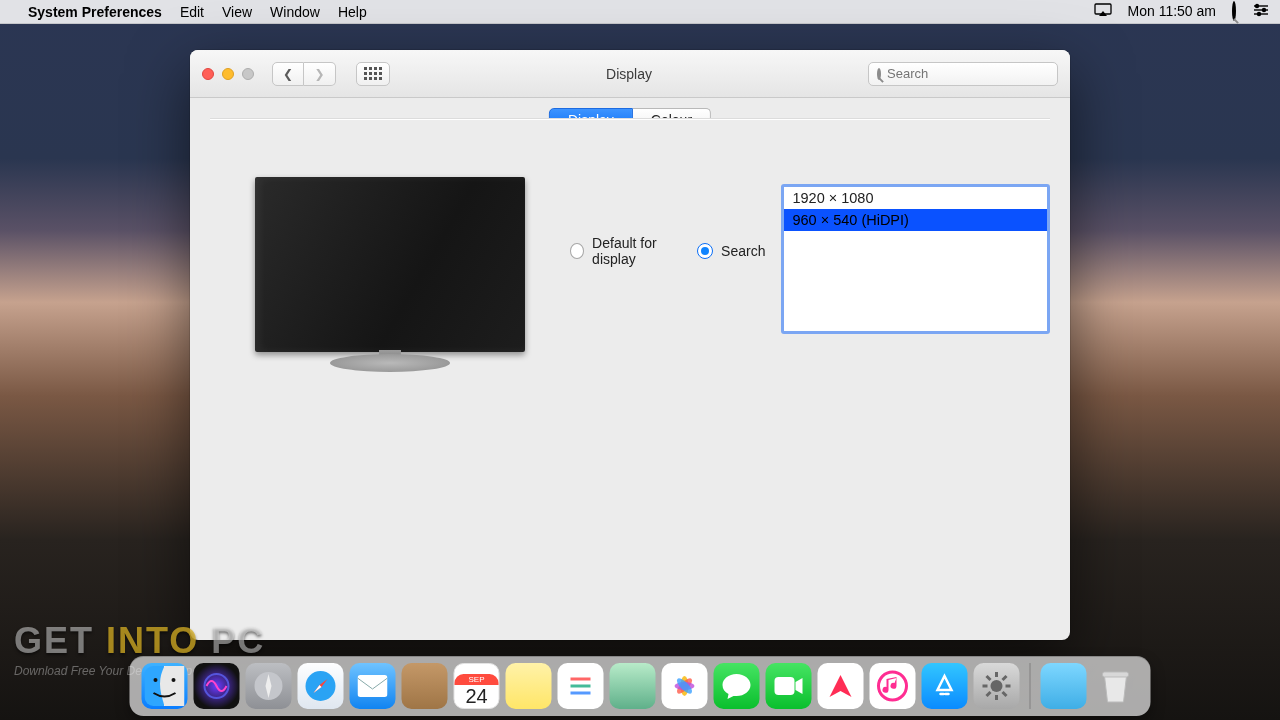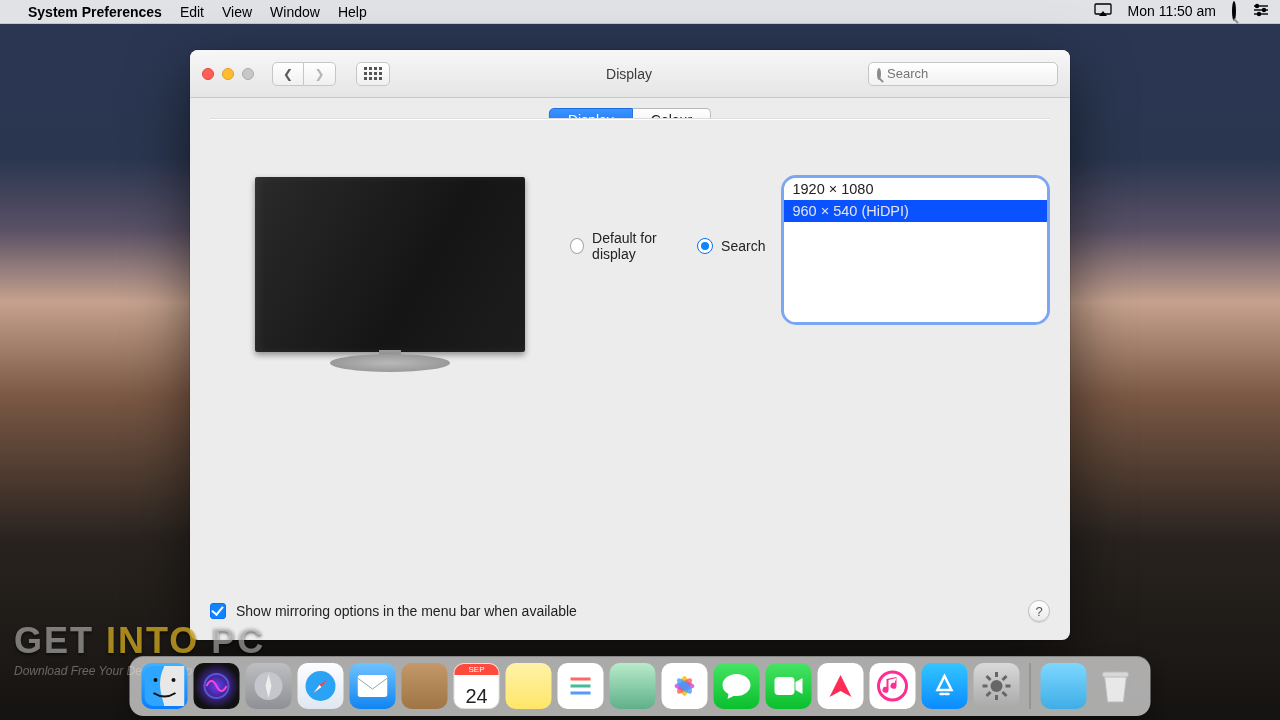--- a/index.html
+++ b/index.html
@@ -106,25 +106,25 @@
 .opts-col { flex:1; padding-top:8px; font-size:14px; color:#222; }
 .row-res { display:flex; gap:10px; }
 .label { width:100px; text-align:right; padding-top:2px; }
 .radios { display:flex; flex-direction:row; gap:8px; }
 .radio { display:flex; align-items:center; gap:8px; }
 .rb { width:16px; height:16px; border-radius:50%; border:1px solid #a6a6a6; background:#fff; position:relative; }
 .rb.sel { border-color:#0a6ef6; }
 .rb.sel::after { content:""; position:absolute; inset:3px; background:#1084ff; border-radius:50%; }
 
 .listbox {
-  margin:8px 0 0 8px; width:306px; height:150px;
-  background:#f6f6f6; border:3px solid #7ba6f3; border-radius:15px; overflow:hidden;
+  margin:17px 0 0 8px; width:306px; height:150px;
+  background:#f6f6f6; border:3px solid #7ba6f3; border-radius:3px; overflow:hidden;
 }
 .listbox .opt { padding:3px 8px; font-size:14.5px; background:#fff; }
-.listbox .opt.sel { background:#0a52ff; color:#e5e5e5; }
+.listbox .opt.sel { background:#0a52ff; color:#000000; }
 .listbox .fill { height:100%; background:#fff; }
 
 .footer { position:absolute; left:20px; right:20px; bottom:18px; display:flex; align-items:center; gap:10px; font-size:14px; color:#222; }
 .cb { width:16px; height:16px; border-radius:3px; background:#1084ff; border:1px solid #0a6ef6; position:relative; }
 .cb::after { content:""; position:absolute; left:3px; top:0px; width:5px; height:9px; border:solid #fff; border-width:0 2px 2px 0; transform:rotate(40deg); }
 .helpbtn { margin-left:auto; width:22px; height:22px; border-radius:50%; background:linear-gradient(#ffffff,#eaeaea);
   border:1px solid #c0c0c0; display:flex; align-items:center; justify-content:center; font-size:13px; color:#555; box-shadow:0 1px 1px rgba(0,0,0,.1); }
 
 
 .dock {
@@ -134,21 +134,21 @@
   border-radius:14px; display:flex; align-items:center; gap:6px;
   padding:0 12px; box-shadow:0 1px 0 rgba(0,0,0,.2) inset, 0 6px 14px rgba(0,0,0,.35);
 }
 .dockicon { width:46px; height:46px; border-radius:10px; display:flex; align-items:center; justify-content:center; font-size:24px; }
 .di-finder{background:linear-gradient(#3fb2ff,#0a7dff);} .di-finder::after{content:"";}
 .di-siri{background:radial-gradient(circle,#6a3bff,#111 70%);} 
 .di-launch{background:linear-gradient(#bcbec2,#8e9095);}
 .di-safari{background:linear-gradient(#fdfeff,#dfe7f0);}
 .di-mail{background:linear-gradient(#6fc3ff,#1184f1);}
 .di-contacts{background:linear-gradient(#c49868,#9f7546);}
-.di-cal{background:#fff;border:1px solid #e3e3e3;display:flex;flex-direction:column;align-items:center;justify-content:space-between;}
+.di-cal{background:#fff;border:1px solid #e3e3e3;display:flex;flex-direction:column;align-items:center;justify-content:flex-end;}
 .di-cal .m{background:#ff4b3e;color:#fff;font-size:8px;width:100%;text-align:center;border-radius:9px 9px 0 0;padding:1px 0;}
 .di-cal .d{color:#222;font-size:20px;font-weight:300;}
 .di-notes{background:linear-gradient(#fff2a8,#ffe668);}
 .di-rem{background:#fff;}
 .di-maps{background:linear-gradient(#b8ebc9,#5fb08a);}
 .di-photos{background:#fff;}
 .di-msg{background:linear-gradient(#46e463,#0abf2d);}
 .di-ft{background:linear-gradient(#46e463,#0abf2d);}
 .di-news{background:#fff;}
 .di-music{background:#fff;}
@@ -260,25 +260,20 @@
               <div class="listbox">
                 <div class="opt">1920 × 1080</div>
                 <div class="opt sel">960 × 540 (HiDPI)</div>
                 <div class="fill"></div>
               </div>
             </div>
           </div>
         </div>
       </div>
 
-      <div class="footer">
-        <span class="cb"></span>
-        <span>Show mirroring options in the menu bar when available</span>
-        <span class="helpbtn">?</span>
-      </div>
     </div>
   </div>
 
   <div class="watermark">
     <span>GET </span><span class="y">INTO</span><span> PC</span>
   </div>
   <div class="watermark2">Download Free Your Desired App</div>
 
   <div class="dock">
     <div class="dockicon di-finder">

